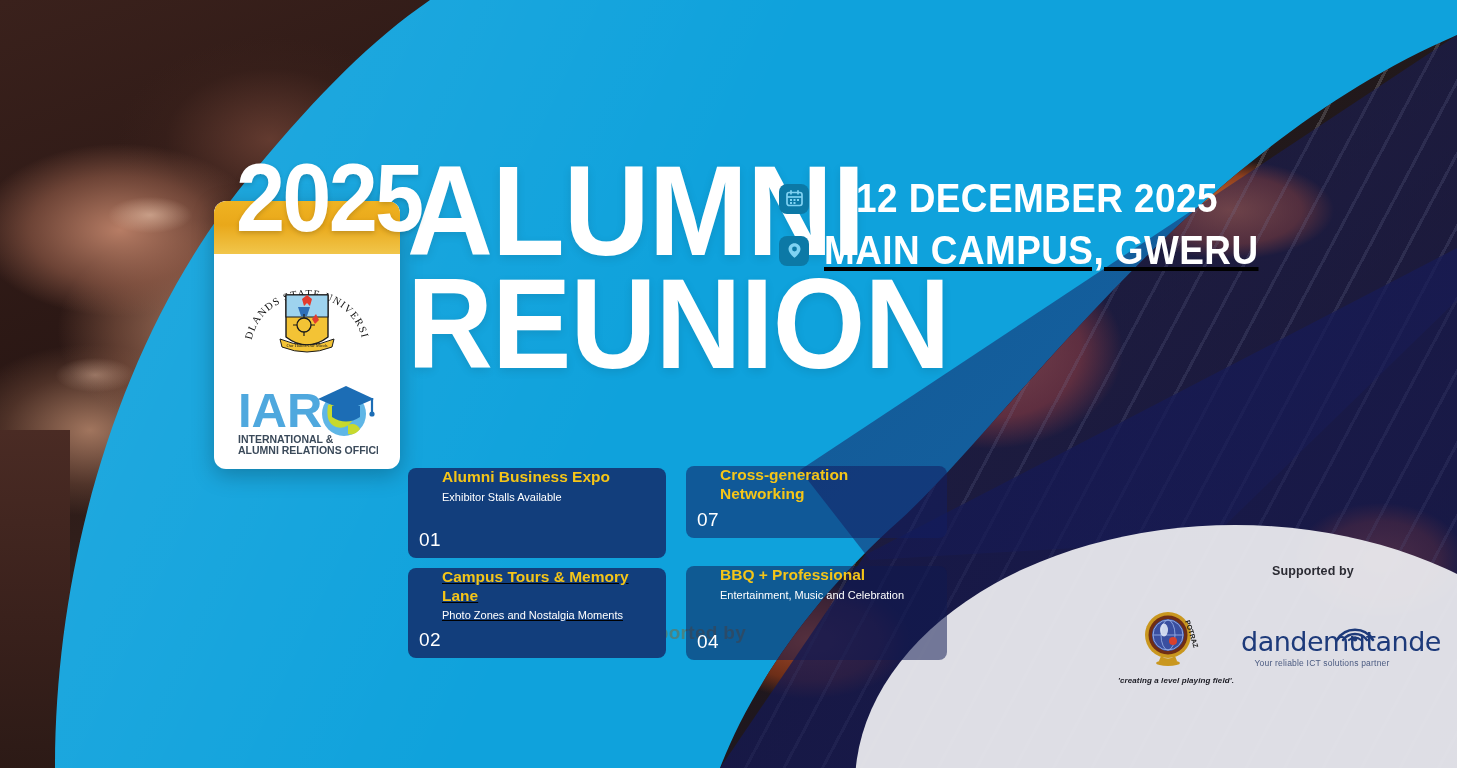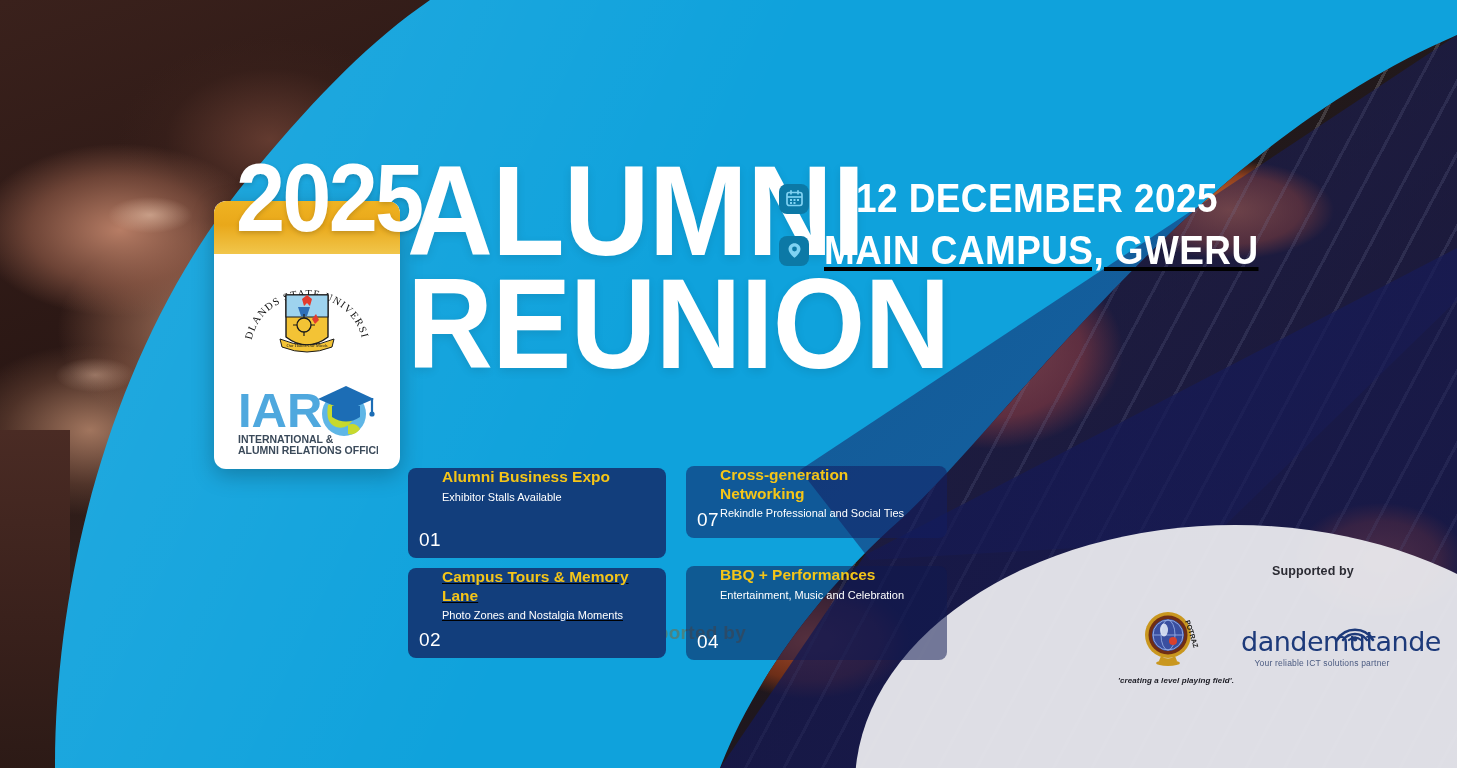--- a/index.html
+++ b/index.html
@@ -309,28 +309,27 @@
     <div class="card-body">
       <div class="card-title">Campus Tours &amp; Memory Lane</div>
       <div class="card-sub">Photo Zones and Nostalgia Moments</div>
     </div>
     <div class="card-num">02</div>
   </div>
 
   <div class="card" id="card-3">
     <div class="card-body">
       <div class="card-title">Cross-generation Networking</div>
-      <div class="card-sub">Rekindle Professional and Social Ties</div>
     </div>
     <div class="card-num">07</div>
   </div>
 
   <div class="card" id="card-4">
     <div class="card-body">
-      <div class="card-title">BBQ + Performances</div>
+      <div class="card-title">BBQ + Professional</div>
       <div class="card-sub">Entertainment, Music and Celebration</div>
     </div>
     <div class="card-num">04</div>
   </div>
 
   <div id="supported-by">Supported by</div>
 
   <div id="potraz-block">
     <svg width="64" height="62" viewBox="0 0 64 62">
       <circle cx="32" cy="27" r="23" fill="#C9971F"></circle>

